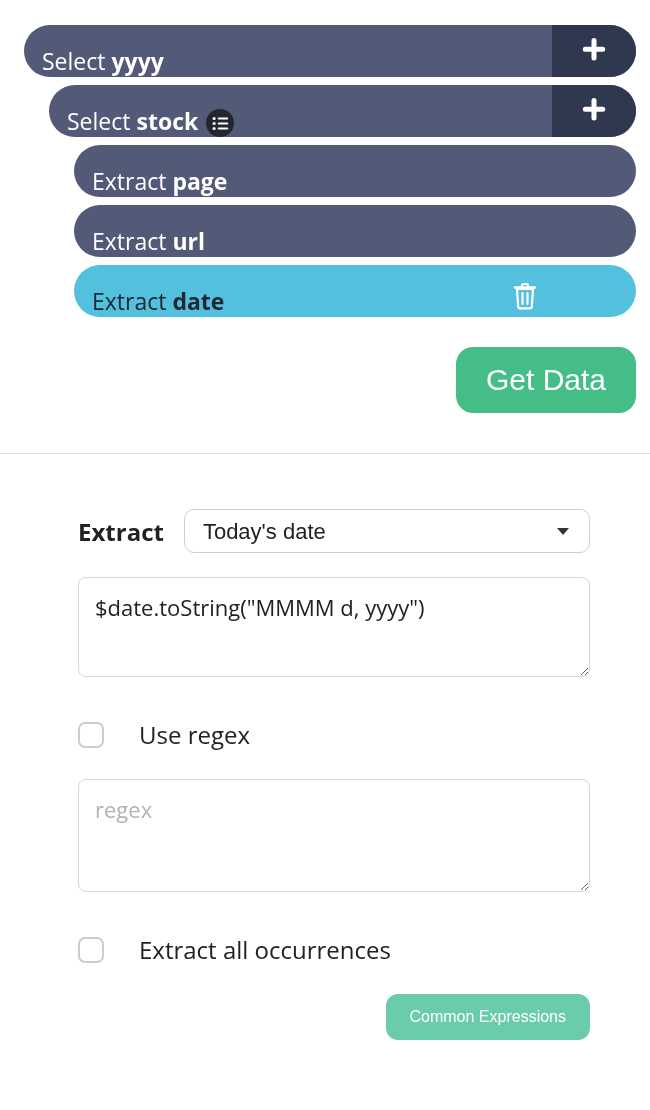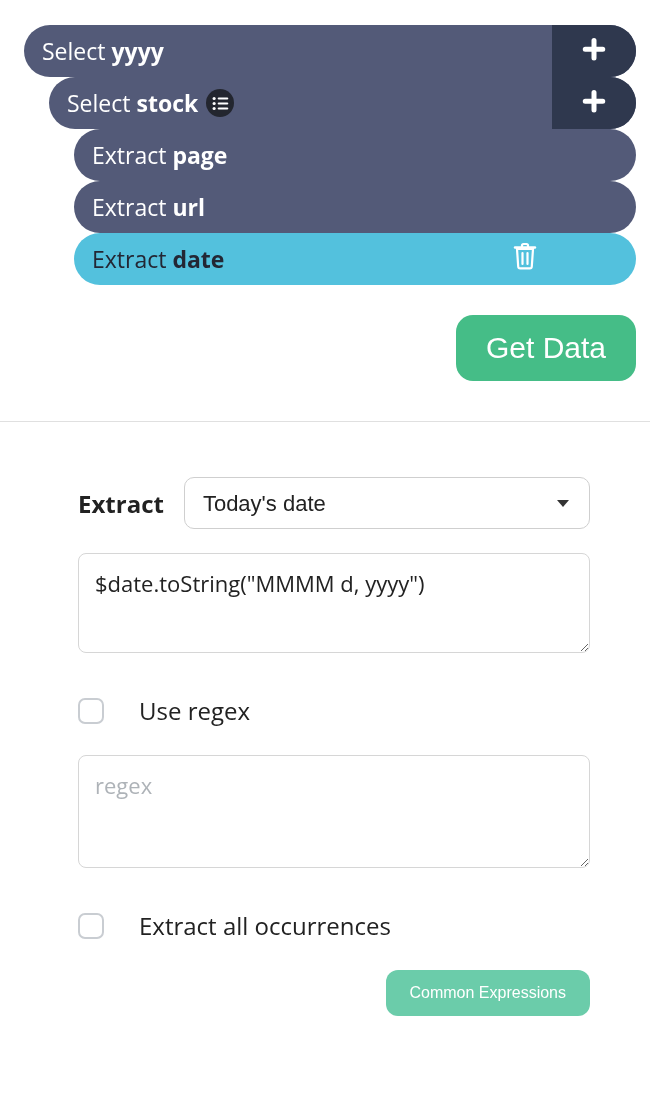--- a/index.html
+++ b/index.html
@@ -11,23 +11,24 @@
 
   .top-section {
     padding: 25px 14px 40px 24px;
     border-bottom: 1px solid #e0e0e0;
     background: #fff;
   }
 
   .node {
     border-radius: 26px;
     display: flex;
-    align-items: center;
+    align-items: flex-end;
     padding: 0 18px;
     height: 52px;
+    margin-bottom: 8px;
     position: relative;
     font-size: 23px;
     font-weight: 400;
   }
   .node .action-label { color: #ffffff; font-weight: 400; margin-right: 6px; }
   .node .target-label { color: #ffffff; font-weight: 700; }
   .node.level-0 { margin-left: 0; }
   .node.level-1 { margin-left: 25px; }
   .node.level-2 { margin-left: 50px; }
 
@@ -69,21 +70,21 @@
     font-weight: 400;
     cursor: pointer;
   }
 
   .bottom-section { padding: 55px 60px 30px 78px; }
   .extract-row { display: flex; align-items: center; gap: 20px; margin-bottom: 24px; }
   .extract-label { font-size: 24px; font-weight: 700; color: #222; }
   .select-wrap { flex: 1; position: relative; }
   .select-wrap select {
     width: 100%;
-    height: 52px;
+    height: 44px;
     border: 1.5px solid #cfcfcf;
     border-radius: 10px;
     background: #fff;
     font-size: 22px;
     padding: 0 40px 0 18px;
     appearance: none;
     color: #222;
   }
   .select-caret {
     position: absolute; right: 20px; top: 50%; transform: translateY(-50%);

